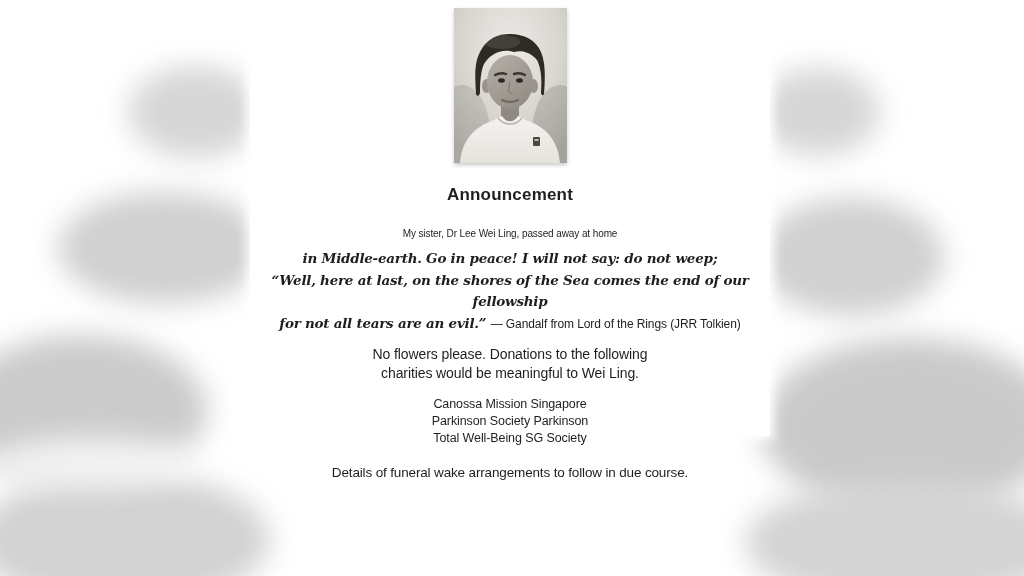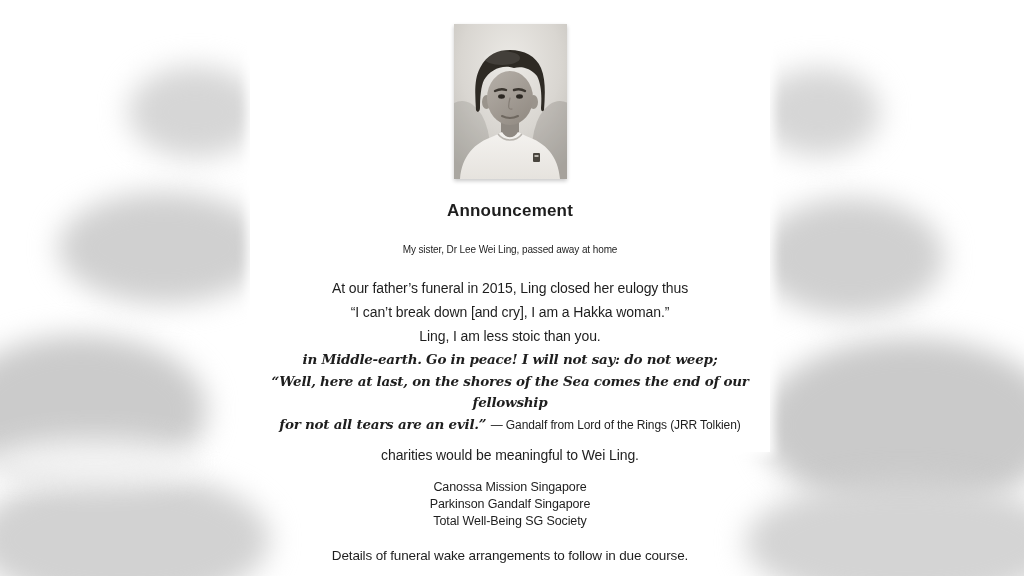--- a/index.html
+++ b/index.html
@@ -29,21 +29,21 @@
   .b-l5 { left: -10px; top: 438px; width: 210px; height: 48px;  background: #fafafa; opacity: .85; }
   .b-r1 { left: 758px; top: 68px;  width: 122px; height: 88px;  background: #d6d6d6; }
   .b-r2 { left: 758px; top: 198px; width: 186px; height: 118px; background: #d0d0d0; }
   .b-r3 { left: 760px; top: 338px; width: 300px; height: 175px; background: #cacaca; }
   .b-r4 { left: 745px; top: 480px; width: 320px; height: 125px; background: #d4d4d4; }
 
   
   .doc {
     position: absolute;
     left: 250px;
-    top: 16px;
+    top: 0;
     width: 520px;
     height: 436px;
     background: #ffffff;
     box-shadow: 0 0 10px 4px rgba(255,255,255,0.9);
     text-align: center;
   }
   .photo-wrap {
     width: 113px;
     margin: 8px auto 0;
   }
@@ -165,38 +165,34 @@
         <rect x="80.5" y="131" width="4" height="2" fill="#bdb9b2"></rect>
       </svg>
     </div>
 
     <div class="heading">Announcement</div>
 
     <div class="p-intro">
       <div class="line">My sister, Dr Lee Wei Ling, passed away at home</div>
     </div>
 
-    <div class="p-eulogy">
-      <div class="line">At our father’s funeral in 2015, Ling closed her eulogy thus</div>
-      <div class="line">“I can’t break down [and cry], I am a Hakka woman.”</div>
-      <div class="line">Ling, I am less stoic than you.</div>
-    </div>
 
     <div class="quote">
       <div class="line">in Middle-earth. Go in peace! I will not say: do not weep;</div>
       <div class="line">“Well, here at last, on the shores of the Sea comes the end of our fellowship</div>
       <div class="line"><span>for not all tears are an evil.”</span> <span class="q-attr">— Gandalf from Lord of the Rings (JRR Tolkien)</span></div>
     </div>
 
     <div class="p-flowers">
+      <div class="line">No flowers please. Donations to the following</div>
       <div class="line">charities would be meaningful to Wei Ling.</div>
     </div>
 
     <div class="charities">
       <div class="line">Canossa Mission Singapore</div>
-      <div class="line">Parkinson Gandalf Singapore</div>
+      <div class="line">Parkinson Society Parkinson</div>
       <div class="line">Total Well-Being SG Society</div>
     </div>
 
     <div class="closing line">Details of funeral wake arrangements to follow in due course.</div>
 
   </div>
 </div>
 
 </body></html>

